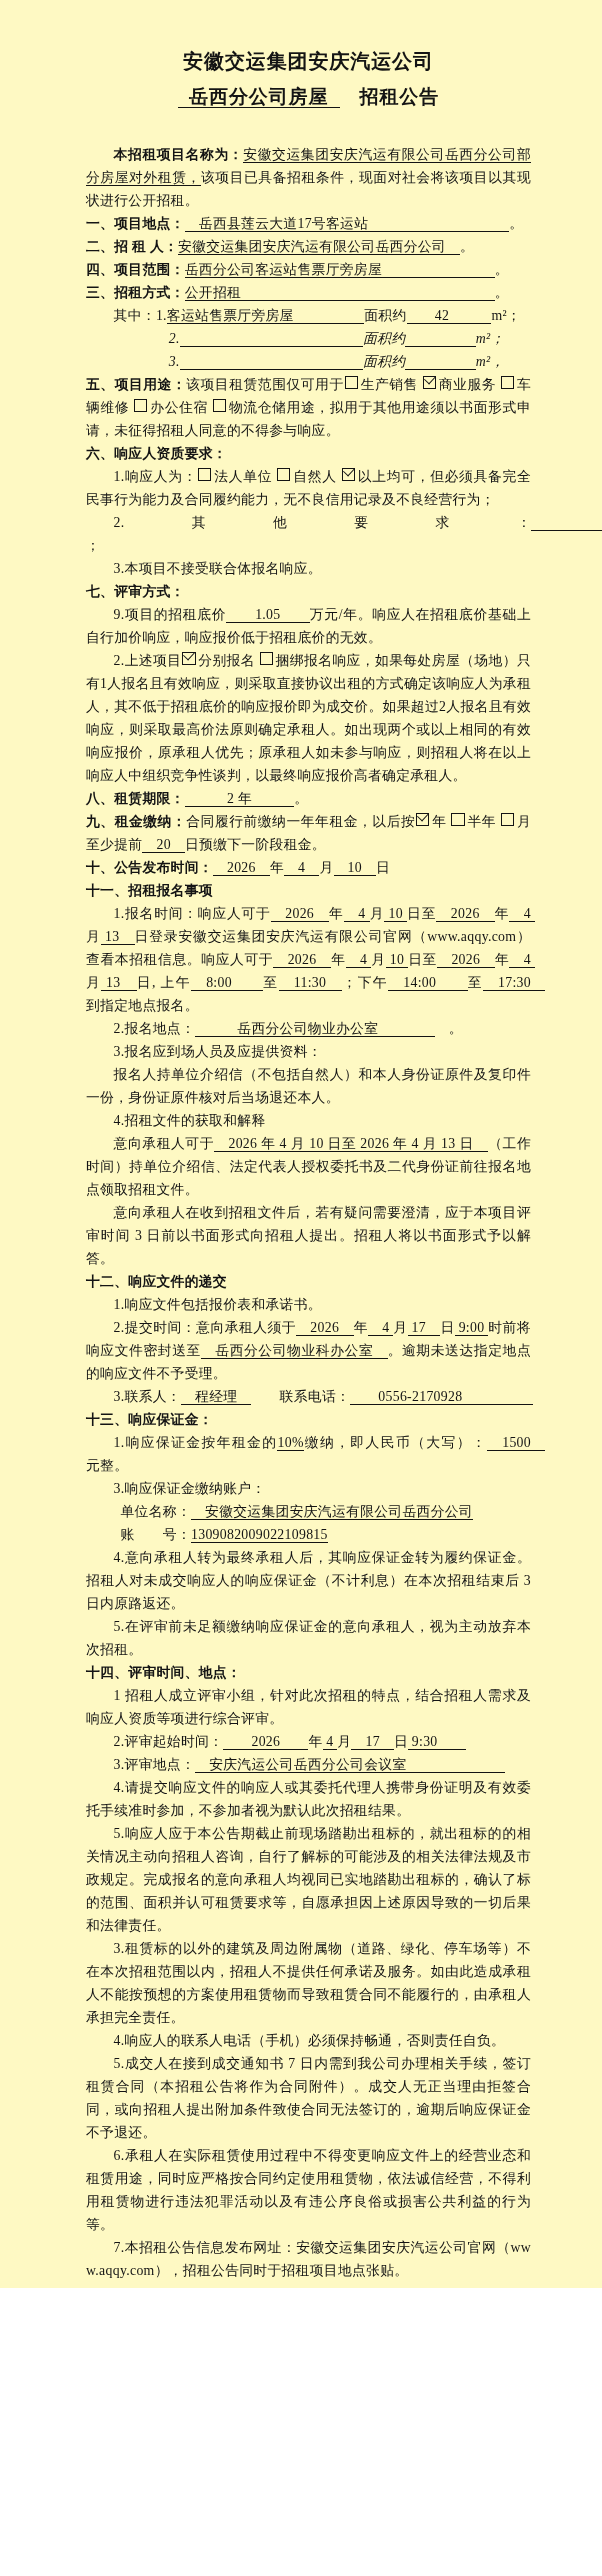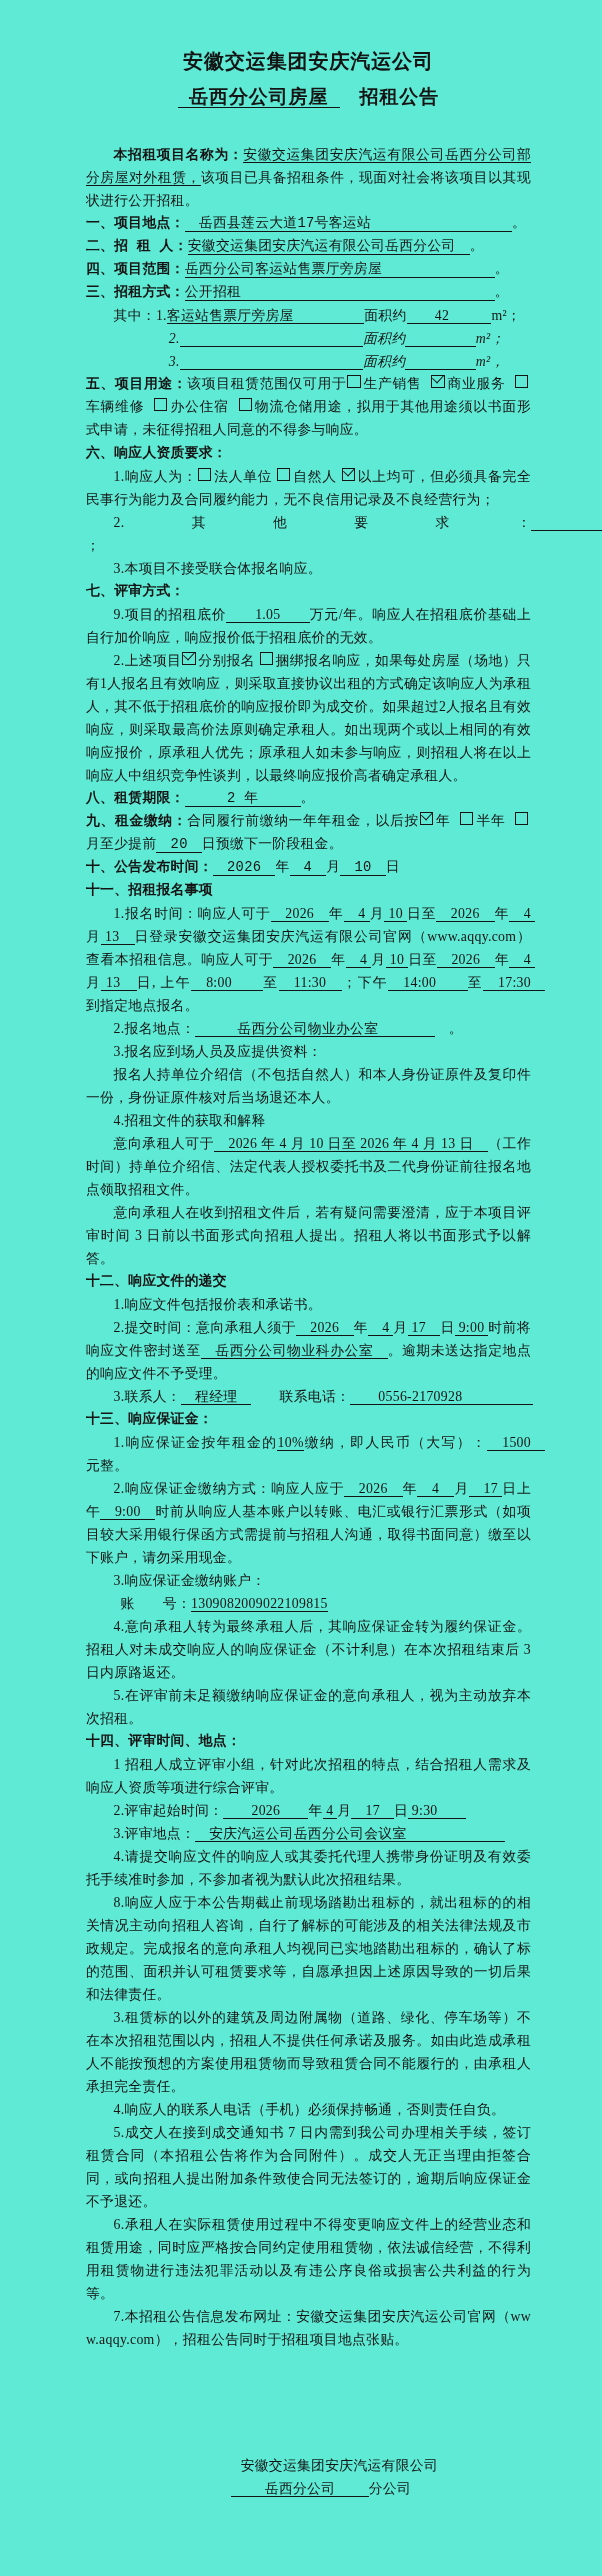--- a/index.html
+++ b/index.html
@@ -1,33 +1,33 @@
 <!DOCTYPE html>
 <html lang="zh" style="font-size:13.8px"><head>
 <meta charset="utf-8">
 <style>
   html,body{margin:0;padding:0;background:#ffffff;}
   .page{
-    width:602px;height:2576px;background:#5eead4;color:#141414;
+    width:602px;height:2288px;background:#fef9c3;color:#141414;
     font-family:"Liberation Serif","DejaVu Serif",serif;
     overflow:hidden;position:relative;box-sizing:border-box;
   }
   .content{padding:48px 71px 0 86px;}
   .para{
     margin:0;font-size:13.8px;line-height:23px;letter-spacing:0.3px;
     text-align:justify;word-break:break-all;
   }
   
   .t1{font-family:"Liberation Sans","DejaVu Sans",sans-serif;font-weight:bold;
       font-size:20px;line-height:26px;text-align:center;letter-spacing:0.9px;margin-bottom:9.5px;}
   .t2{font-family:"Liberation Sans","DejaVu Sans",sans-serif;font-weight:bold;
       font-size:19px;line-height:26px;text-align:center;letter-spacing:0.9px;margin-bottom:33px;}
   .t2 .seg-u{border-bottom:1.7px solid #141414;padding:0 11.2px;}
   
-  .flush{text-indent:0;font-family:Liberation Mono, monospace;}
+  .flush{text-indent:0;}
   .ind{text-indent:2em;}
   .ind2{text-indent:2.5em;}
   .ind6{text-indent:6em;font-style:italic;}
   
   .seg-n{}
   .seg-b{font-weight:bold;}
   .seg-u{border-bottom:0.9px solid #141414;white-space:pre-wrap;}
   
   .cb{display:inline-block;width:11.2px;height:11.2px;border:1.4px solid #141414;
       margin:0 2.6px 0 0.9px;vertical-align:-0.9px;position:relative;}
@@ -73,31 +73,31 @@
       <p class="para ind"><span class="seg-n">报名人持单位介绍信（不包括自然人）和本人身份证原件及复印件一份，身份证原件核对后当场退还本人。</span></p>
       <p class="para ind"><span class="seg-n">4.招租文件的获取和解释</span></p>
       <p class="para ind"><span class="seg-n">意向承租人可于</span><span class="seg-u">　2026 年 4 月 10 日至 2026 年 4 月 13 日　</span><span class="seg-n">（工作时间）持单位介绍信、法定代表人授权委托书及二代身份证前往报名地点领取招租文件。</span></p>
       <p class="para ind"><span class="seg-n">意向承租人在收到招租文件后，若有疑问需要澄清，应于本项目评审时间 3 日前以书面形式向招租人提出。招租人将以书面形式予以解答。</span></p>
       <p class="para flush"><span class="seg-b">十二、响应文件的递交</span></p>
       <p class="para ind"><span class="seg-n">1.响应文件包括报价表和承诺书。</span></p>
       <p class="para ind"><span class="seg-n">2.提交时间：意向承租人须于</span><span class="seg-u">　2026　</span><span class="seg-n">年</span><span class="seg-u">　4 </span><span class="seg-n">月</span><span class="seg-u"> 17　</span><span class="seg-n">日</span><span class="seg-u"> 9:00 </span><span class="seg-n">时前将响应文件密封送至</span><span class="seg-u">　岳西分公司物业科办公室　</span><span class="seg-n">。逾期未送达指定地点的响应文件不予受理。</span></p>
       <p class="para ind"><span class="seg-n">3.联系人：</span><span class="seg-u">　程经理　</span><span class="seg-n">　　联系电话：</span><span class="seg-u">　　0556-2170928　　　　　</span></p>
       <p class="para flush"><span class="seg-b">十三、响应保证金：</span></p>
       <p class="para ind"><span class="seg-n">1.响应保证金按年租金的</span><span class="seg-u">10%</span><span class="seg-n">缴纳，即人民币（大写）：</span><span class="seg-u">　1500　</span><span class="seg-n">元整。</span></p>
-      <p class="para ind"><span class="seg-n">2.响应保证金缴纳方式：响应人应于</span><span class="seg-u">　2026　</span><span class="seg-n">年</span><span class="seg-u">　4　</span><span class="seg-n">月</span><span class="seg-u">　17 </span><span class="seg-n">日上午</span><span class="seg-u">　9:00　</span><span class="seg-n">时前从响应人基本账户以转账、电汇或银行汇票形式（如项目较大采用银行保函方式需提前与招租人沟通，取得书面同意）缴至以下账户，请勿采用现金。</span></p>
       <p class="para ind"><span class="seg-n">3.响应保证金缴纳账户：</span></p>
+      <p class="para ind2"><span class="seg-n">单位名称：</span><span class="seg-u">　安徽交运集团安庆汽运有限公司岳西分公司</span></p>
       <p class="para ind2"><span class="seg-n">账　　号：</span><span class="seg-u">1309082009022109815</span></p>
       <p class="para ind"><span class="seg-n">4.意向承租人转为最终承租人后，其响应保证金转为履约保证金。招租人对未成交响应人的响应保证金（不计利息）在本次招租结束后 3 日内原路返还。</span></p>
       <p class="para ind"><span class="seg-n">5.在评审前未足额缴纳响应保证金的意向承租人，视为主动放弃本次招租。</span></p>
       <p class="para flush"><span class="seg-b">十四、评审时间、地点：</span></p>
       <p class="para ind"><span class="seg-n">1 招租人成立评审小组，针对此次招租的特点，结合招租人需求及响应人资质等项进行综合评审。</span></p>
       <p class="para ind"><span class="seg-n">2.评审起始时间：</span><span class="seg-u">　　2026　　</span><span class="seg-n">年</span><span class="seg-u"> 4 </span><span class="seg-n">月</span><span class="seg-u">　17　</span><span class="seg-n">日</span><span class="seg-u"> 9:30　　</span></p>
       <p class="para ind"><span class="seg-n">3.评审地点：</span><span class="seg-u">　安庆汽运公司岳西分公司会议室　　　　　　　</span></p>
       <p class="para ind"><span class="seg-n">4.请提交响应文件的响应人或其委托代理人携带身份证明及有效委托手续准时参加，不参加者视为默认此次招租结果。</span></p>
-      <p class="para ind"><span class="seg-n">8.响应人应于本公告期截止前现场踏勘出租标的，就出租标的的相关情况主动向招租人咨询，自行了解标的可能涉及的相关法律法规及市政规定。完成报名的意向承租人均视同已实地踏勘出租标的，确认了标的范围、面积并认可租赁要求等，自愿承担因上述原因导致的一切后果和法律责任。</span></p>
+      <p class="para ind"><span class="seg-n">5.响应人应于本公告期截止前现场踏勘出租标的，就出租标的的相关情况主动向招租人咨询，自行了解标的可能涉及的相关法律法规及市政规定。完成报名的意向承租人均视同已实地踏勘出租标的，确认了标的范围、面积并认可租赁要求等，自愿承担因上述原因导致的一切后果和法律责任。</span></p>
       <p class="para ind"><span class="seg-n">3.租赁标的以外的建筑及周边附属物（道路、绿化、停车场等）不在本次招租范围以内，招租人不提供任何承诺及服务。如由此造成承租人不能按预想的方案使用租赁物而导致租赁合同不能履行的，由承租人承担完全责任。</span></p>
       <p class="para ind"><span class="seg-n">4.响应人的联系人电话（手机）必须保持畅通，否则责任自负。</span></p>
       <p class="para ind"><span class="seg-n">5.成交人在接到成交通知书 7 日内需到我公司办理相关手续，签订租赁合同（本招租公告将作为合同附件）。成交人无正当理由拒签合同，或向招租人提出附加条件致使合同无法签订的，逾期后响应保证金不予退还。</span></p>
       <p class="para ind"><span class="seg-n">6.承租人在实际租赁使用过程中不得变更响应文件上的经营业态和租赁用途，同时应严格按合同约定使用租赁物，依法诚信经营，不得利用租赁物进行违法犯罪活动以及有违公序良俗或损害公共利益的行为等。</span></p>
       <p class="para ind"><span class="seg-n">7.本招租公告信息发布网址：安徽交运集团安庆汽运公司官网（www.aqqy.com），招租公告同时于招租项目地点张贴。</span></p>
       <p class="para sig1"><span class="seg-n">安徽交运集团安庆汽运有限公司</span></p>
       <p class="para sig2"><span class="seg-u">　　岳西分公司　　</span><span class="seg-n">分公司</span></p>
     </div>
 </div>
 

